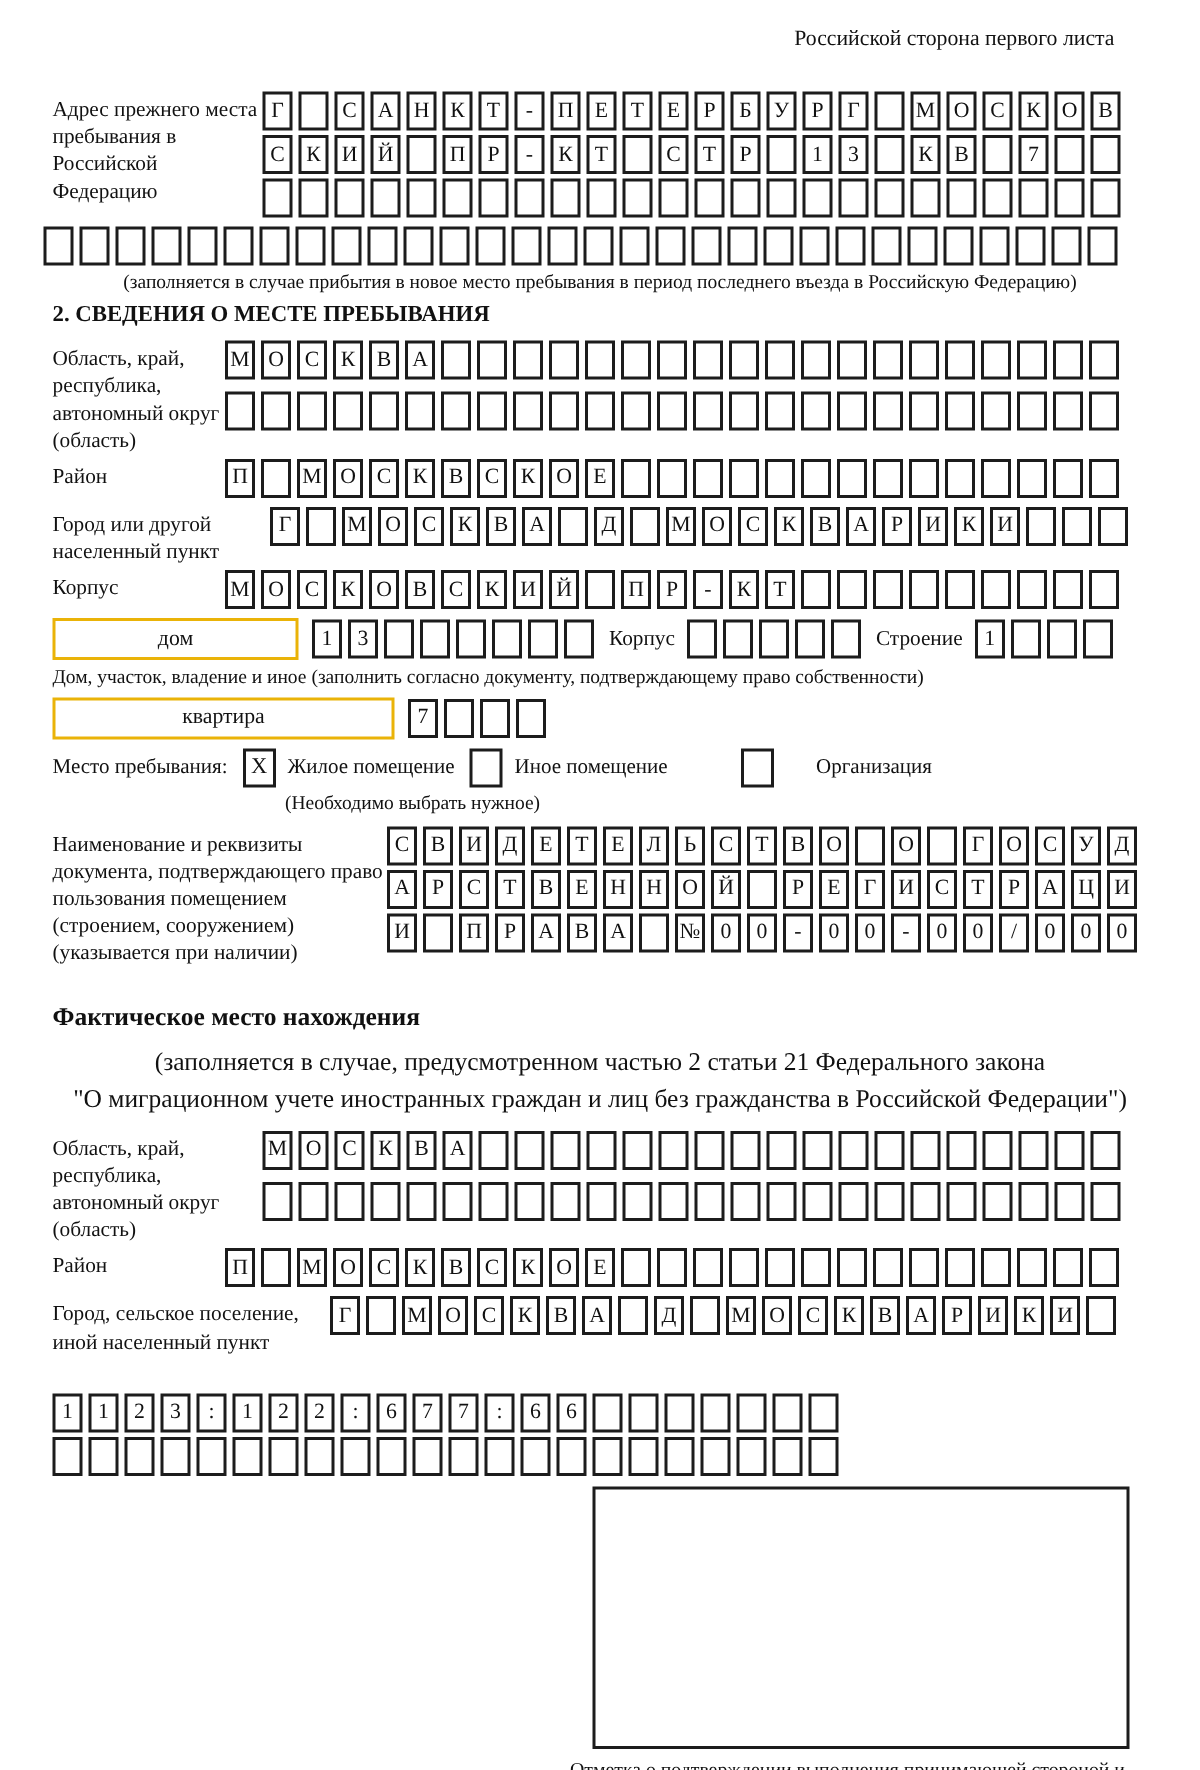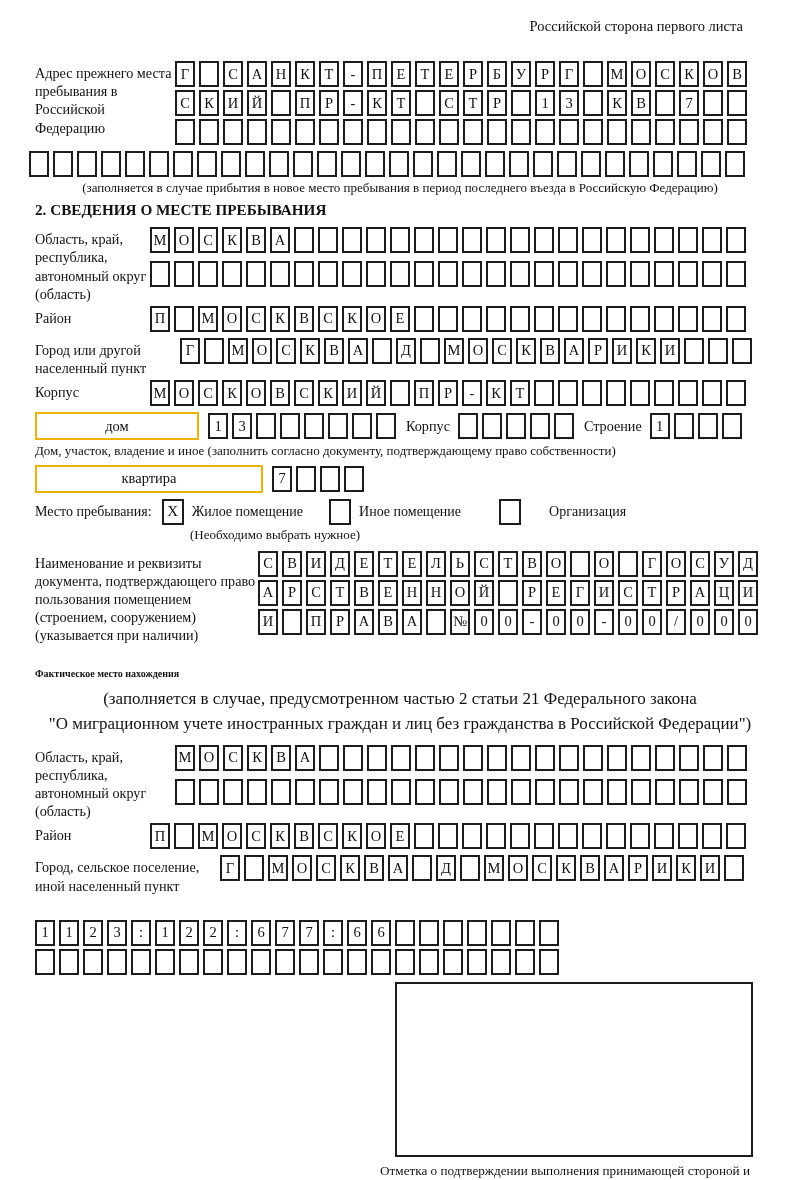--- a/index.html
+++ b/index.html
@@ -365,23 +365,23 @@
         <div class="cell">7</div>
         <div class="cell"></div>
         <div class="cell"></div>
         <div class="cell"></div>
       </div>
   </div>
 
   <div class="stayrow">
     <span class="t">Место пребывания:</span>
     <span class="chk">X</span>
-    <span class="t" style="padding-left:8px;padding-right:26px;">Жилое помещение</span>
+    <span class="t" style="padding-left:8px;padding-right:10px;">Жилое помещение</span>
     <span class="chk"></span>
-    <span class="t" style="padding-left:8px;padding-right:38px;">Иное помещение</span>
+    <span class="t" style="padding-left:8px;padding-right:49px;">Иное помещение</span>
     <span class="chk"></span>
     <span class="t" style="padding-left:28px;text-align:right;">Организация</span>
   </div>
   <div class="stay-note">(Необходимо выбрать нужное)</div>
 
   <div class="fieldrow mb8">
     <div class="lbl w223">Наименование и реквизиты документа, подтверждающего право пользования помещением (строением, сооружением) (указывается при наличии)</div>
     <div class="rows">
       <div class="cellrow">
           <div class="cell">С</div>
@@ -448,21 +448,21 @@
           <div class="cell">0</div>
           <div class="cell">0</div>
           <div class="cell">/</div>
           <div class="cell">0</div>
           <div class="cell">0</div>
           <div class="cell">0</div>
         </div>
     </div>
   </div>
 
-  <div class="sec-title" style="font-size:10px;margin-top:10px;">Фактическое место нахождения</div>
+  <div class="sec-title" style="font-size:17px;margin-top:10px;">Фактическое место нахождения</div>
   <div class="subnote">
     <div>(заполняется в случае, предусмотренном частью 2 статьи 21 Федерального закона</div>
     <div>"О миграционном учете иностранных граждан и лиц без гражданства в Российской Федерации")</div>
   </div>
 
   <div class="fieldrow">
     <div class="lbl w140">Область, край, республика, автономный округ (область)</div>
     <div class="rows">
       <div class="cellrow gap8">
           <div class="cell">М</div>

